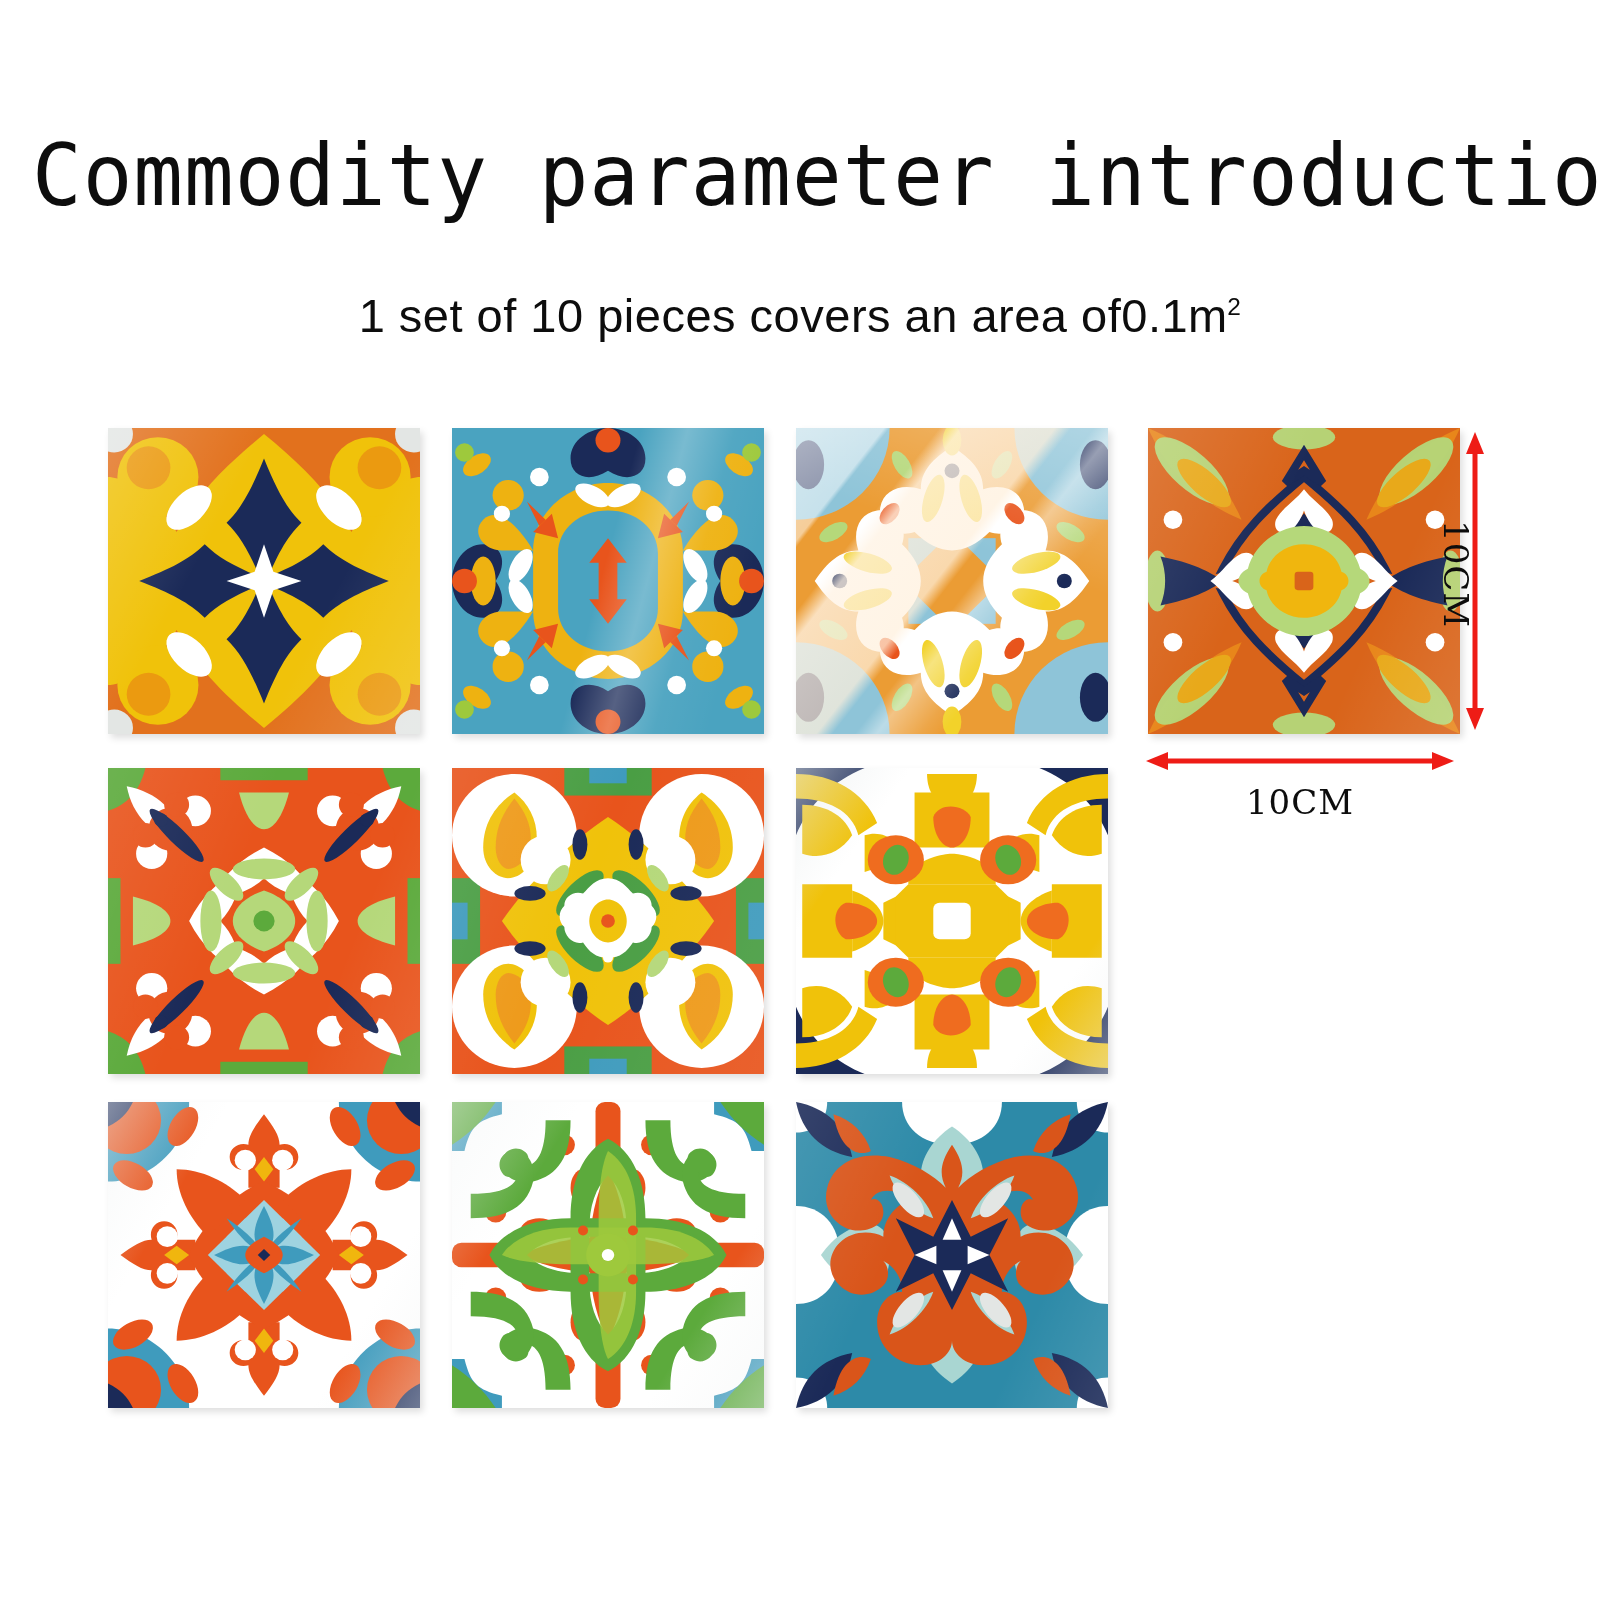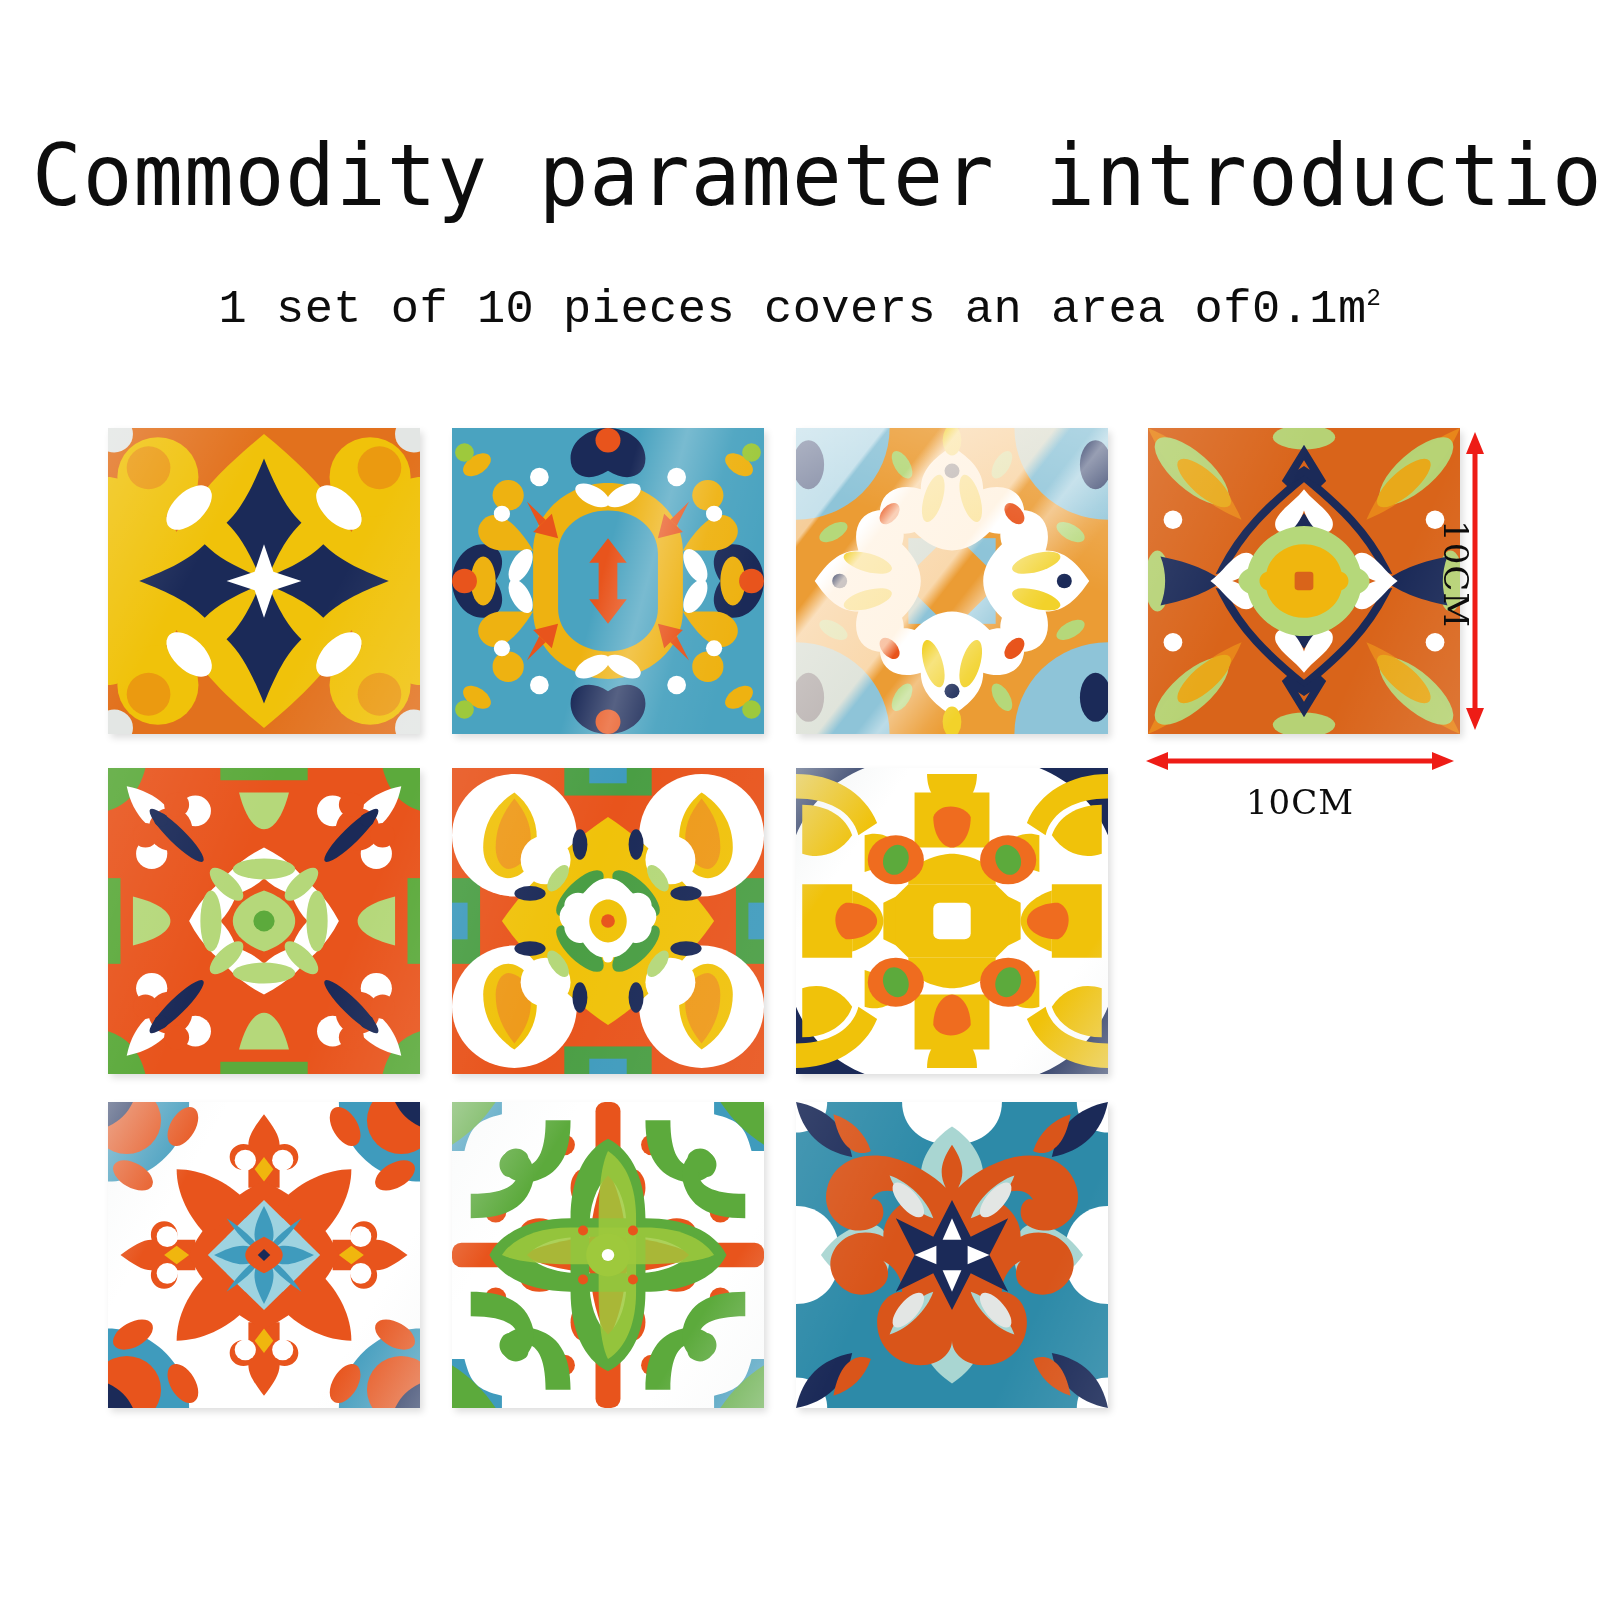--- a/index.html
+++ b/index.html
@@ -27,24 +27,24 @@
     font-size: 86px;
     line-height: 1.0;
     letter-spacing: 1px;
     color: #0d0d0d;
     white-space: nowrap;
     transform: scaleX(0.96);
   }
   #page-subtitle {
     position: absolute;
     left: 0;
-    top: 286px;
+    top: 292px;
     width: 1600px;
     text-align: center;
-    font-family: Liberation Mono, monospace;
+    font-family: Liberation Sans, sans-serif;
     font-size: 47px;
     line-height: 1.0;
     letter-spacing: 0.5px;
     color: #0d0d0d;
     white-space: nowrap;
   }
   #page-subtitle .sup {
     font-size: 0.52em;
     vertical-align: super;
     line-height: 0;

